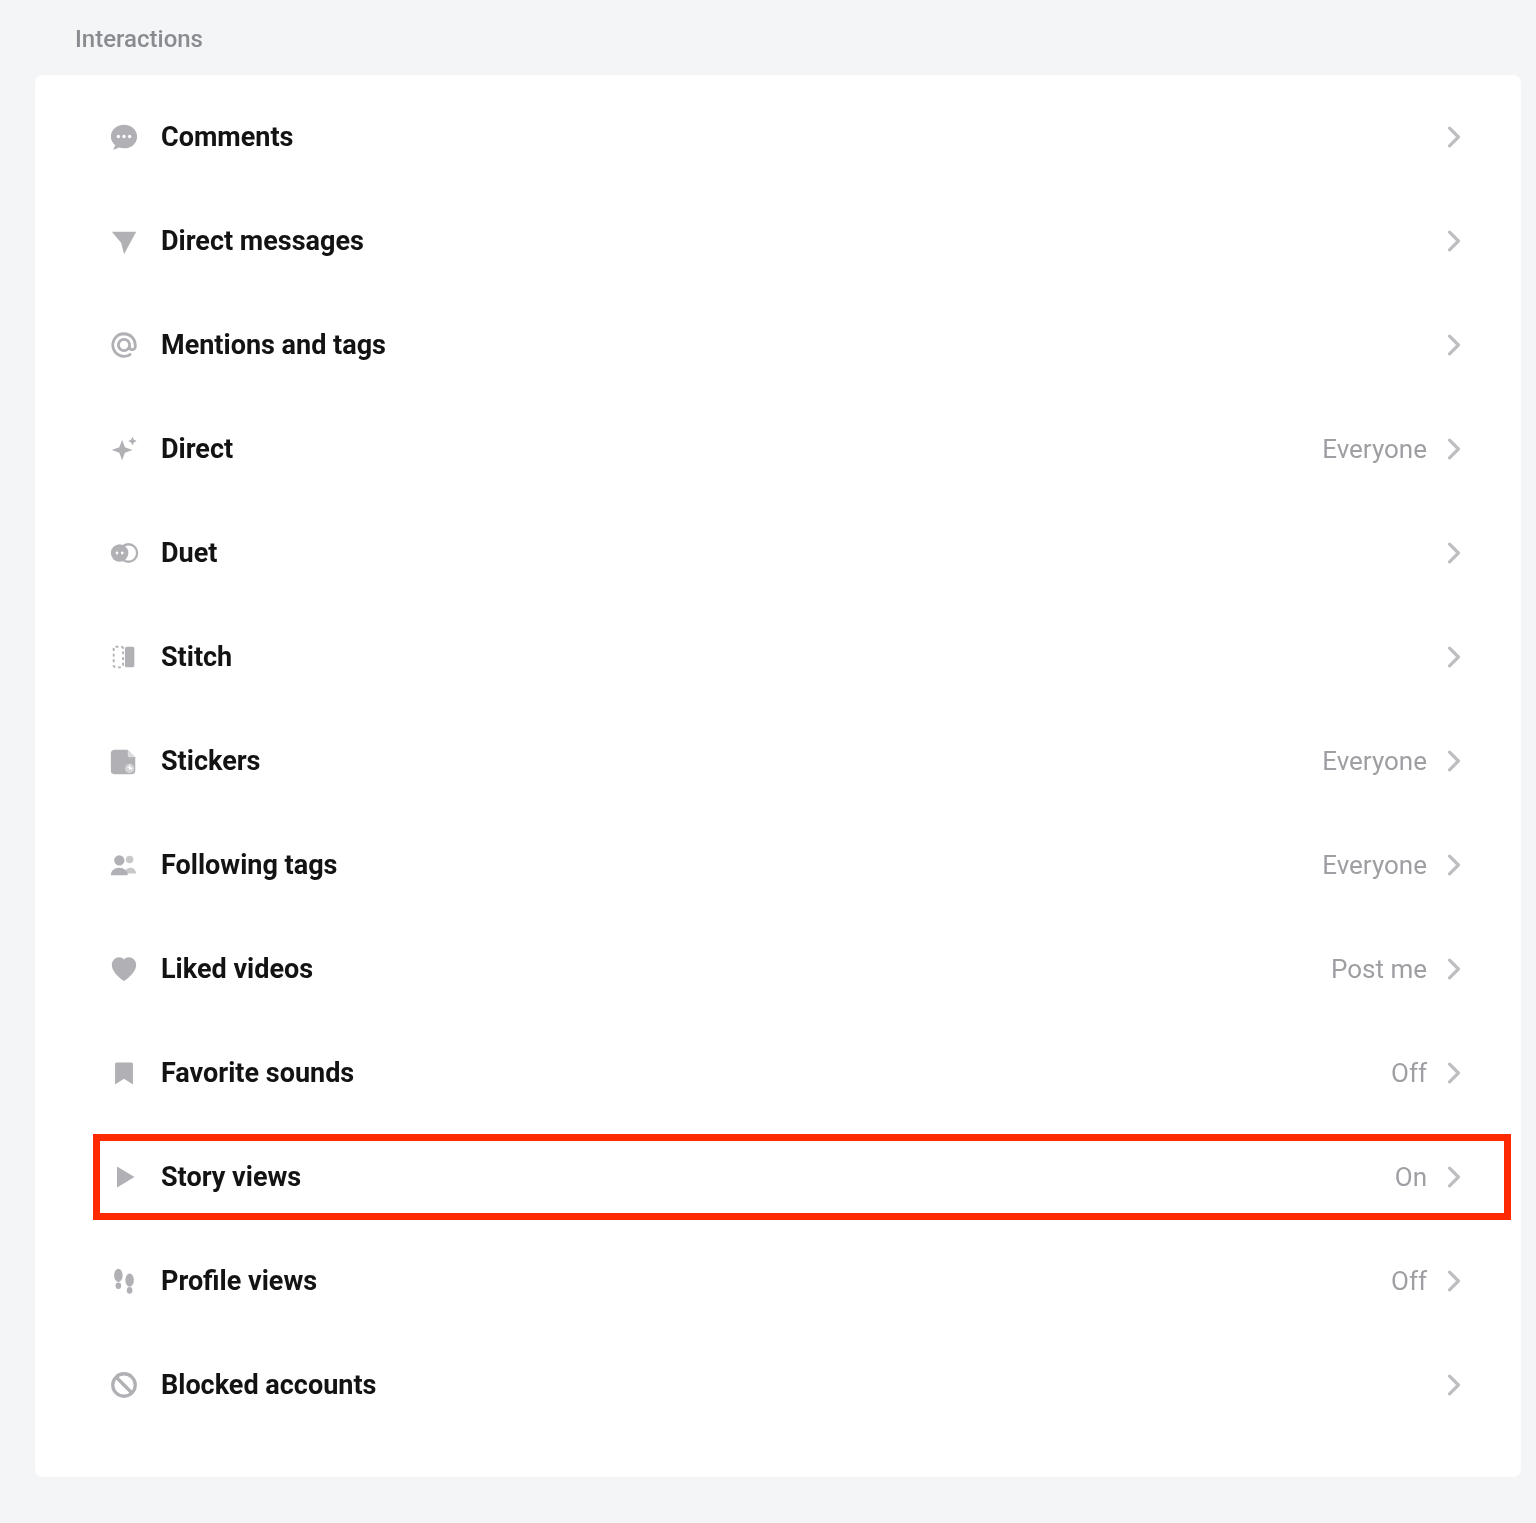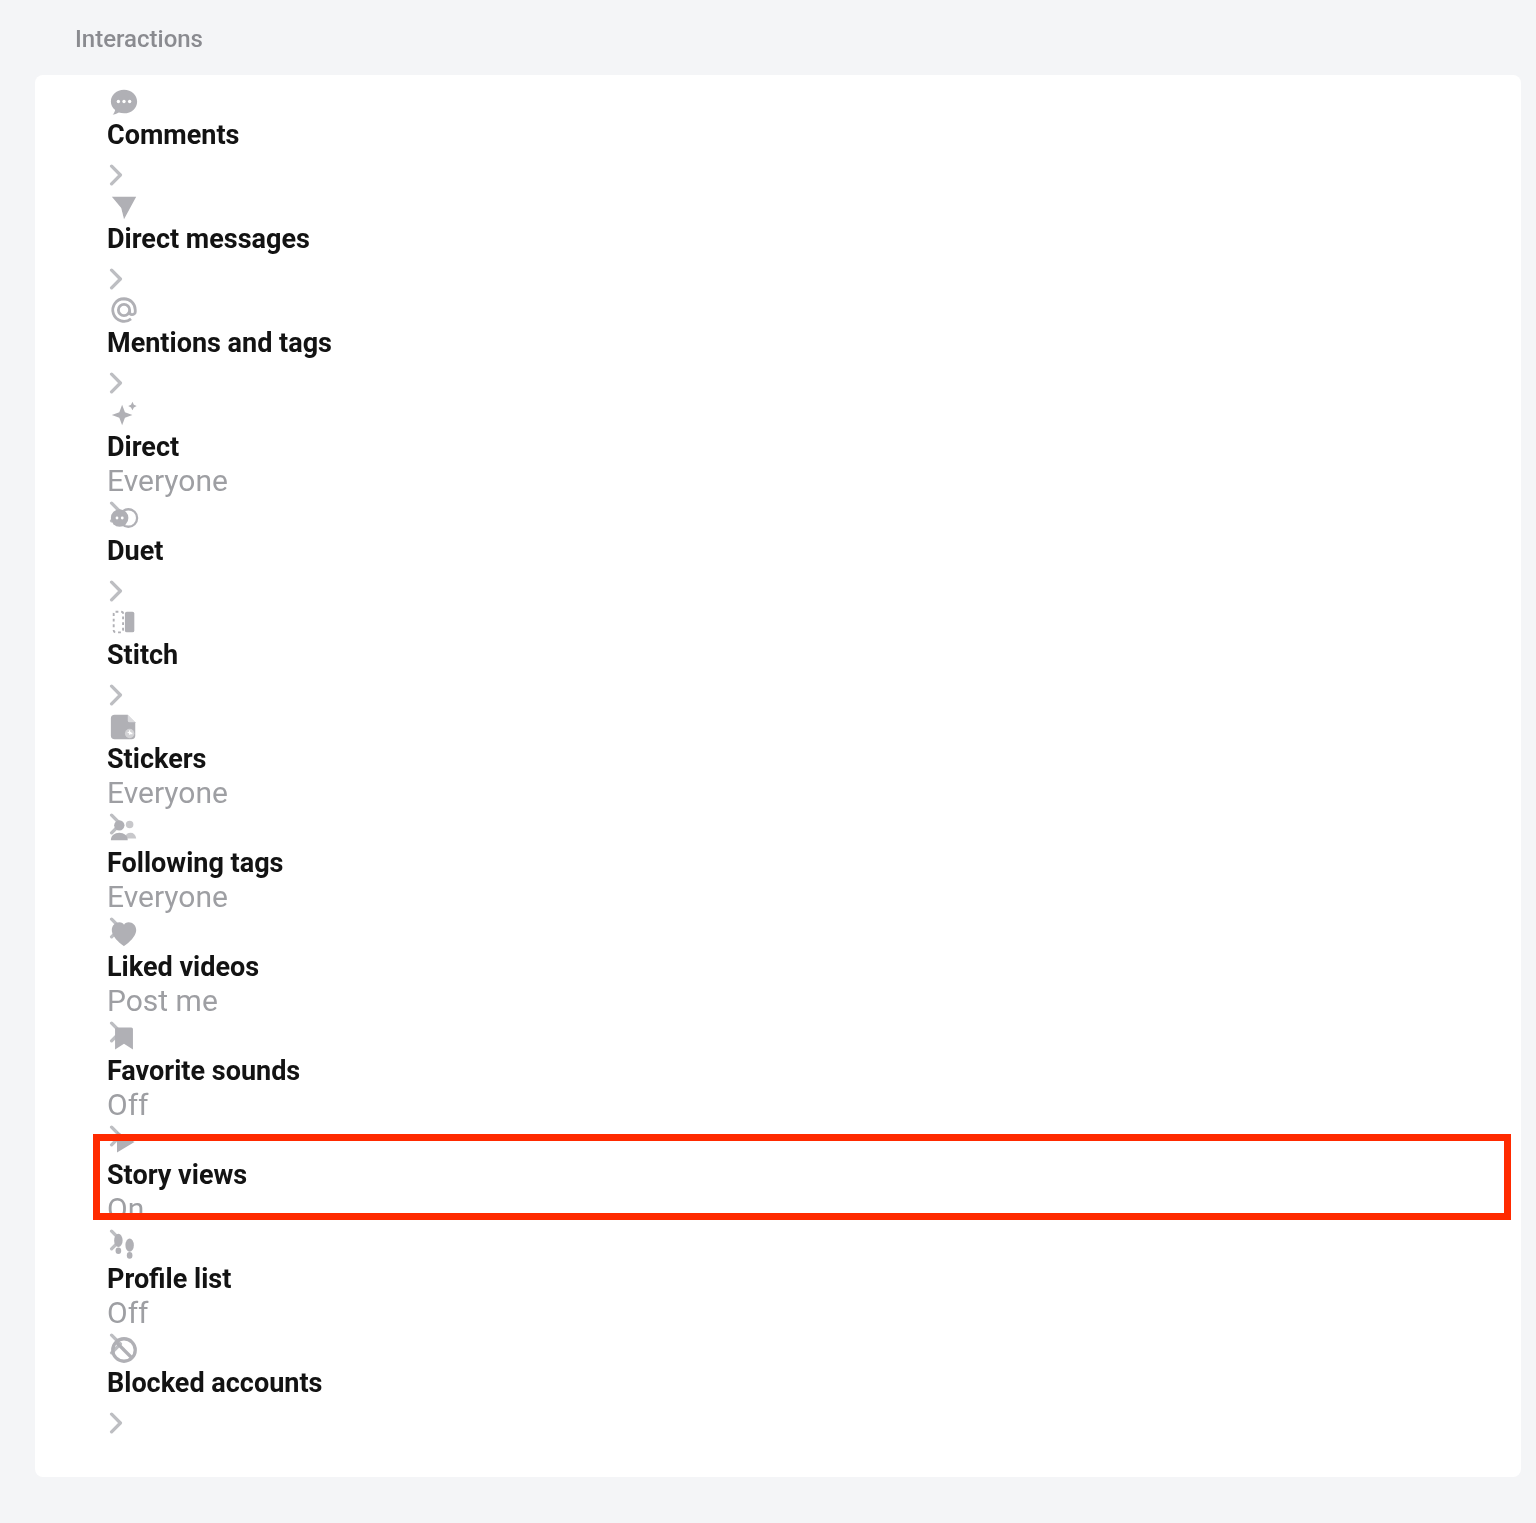--- a/index.html
+++ b/index.html
@@ -24,45 +24,44 @@
       font-weight: 500;
       padding: 10px 40px 22px 40px;
     }
     .panel {
       background: #ffffff;
       border-radius: 8px;
       padding: 10px 0 40px 0;
     }
     .row {
       display: flex;
-      align-items: flex-start;
+      align-items: center;
       padding: 0 58px 0 72px;
       height: 104px;
       cursor: pointer;
       position: relative;
-      flex-direction: column;
     }
     .row .icon-wrap {
       width: 34px;
       height: 34px;
       display: flex;
       align-items: center;
       justify-content: center;
       margin-right: 20px;
       color: #b0b0b5;
       flex-shrink: 0;
     }
     .row .label {
       font-size: 27px;
       font-weight: 700;
       color: #131313;
       flex: 1;
     }
     .row .value {
-      font-size: 30px;
+      font-size: 26px;
       font-weight: 400;
       color: #9e9fa3;
       margin-right: 18px;
     }
     .row .chevron {
       color: #bdbec2;
       width: 18px;
       height: 28px;
       display: flex;
       align-items: center;
@@ -255,21 +254,21 @@
       </div>
       <div class="row">
         <span class="icon-wrap">
           <svg viewBox="0 0 32 32" width="30" height="30">
             <ellipse cx="10" cy="10" rx="4.5" ry="7" fill="#b0b0b5"></ellipse>
             <ellipse cx="10" cy="21" rx="3" ry="3.5" fill="#b0b0b5"></ellipse>
             <ellipse cx="22" cy="15" rx="4.5" ry="7" fill="#b0b0b5"></ellipse>
             <ellipse cx="22" cy="26" rx="3" ry="3.5" fill="#b0b0b5"></ellipse>
           </svg>
         </span>
-        <span class="label">Profile list</span>
+        <span class="label">Profile views</span>
         <span class="value">Off</span>
         <span class="chevron">
           <svg viewBox="0 0 12 20" width="14" height="22">
             <path d="M2 2l8 8-8 8" fill="none" stroke="#bdbec2" stroke-width="3" stroke-linecap="round" stroke-linejoin="round"></path>
           </svg>
         </span>
       </div>
       <div class="row">
         <span class="icon-wrap">
           <svg viewBox="0 0 32 32" width="30" height="30">

